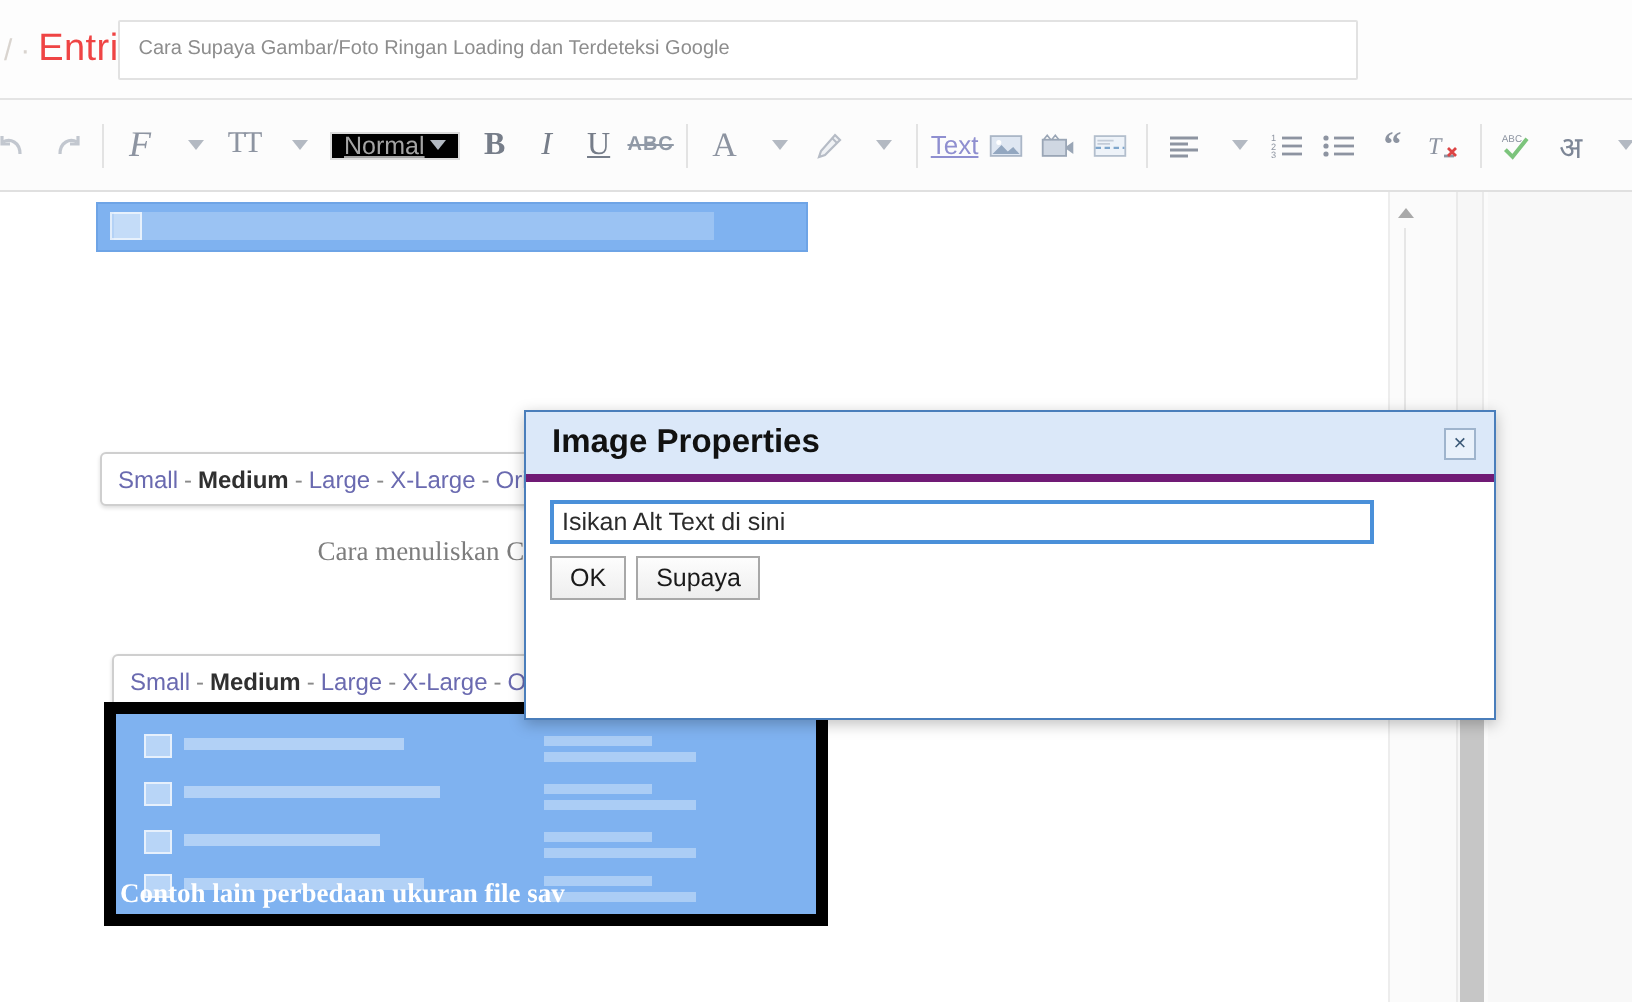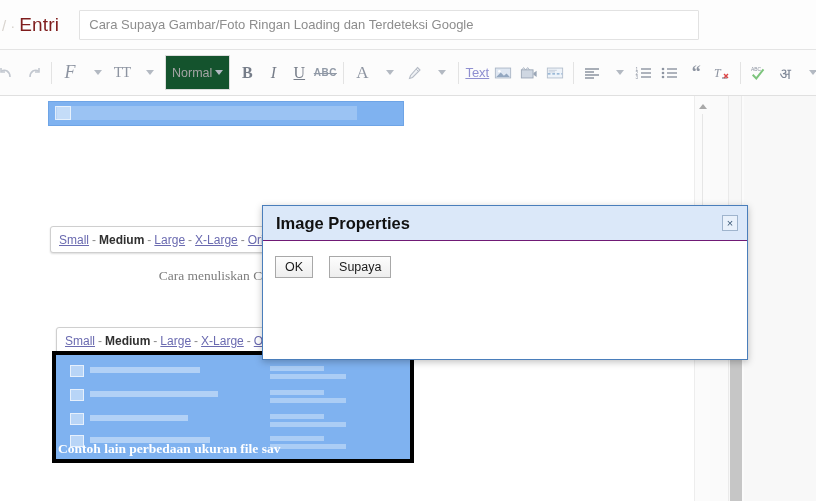--- a/index.html
+++ b/index.html
@@ -28,29 +28,29 @@
   .breadcrumb {
     display: flex; align-items: baseline;
     padding-left: 2px;
     white-space: nowrap;
   }
   .crumb-slash {
     color: #d9d4cf; font-size: 15px; margin-right: 4px;
   }
   .crumb-dot { color: #d9d4cf; font-size: 15px; margin-right: 4px; }
   .crumb-entri {
-    color: #7f1d1d; font-size: 19px; letter-spacing: .2px;
+    color: #ef4444; font-size: 19px; letter-spacing: .2px;
   }
   .title-input {
-    margin-left: 20px;
+    margin-left: 0;
     width: 620px; height: 30px;
     border: 1px solid #e2e2e2;
     background: #ffffff;
     color: #8d8d8d;
-    font-size: 13px;
+    font-size: 10px;
     font-family: "Liberation Sans", sans-serif;
     padding: 0 9px;
     outline: none;
     border-radius: 1px;
   }
 
   
   .toolbar {
     position: absolute; left: 0; top: 50px;
     width: 816px; height: 46px;
@@ -77,29 +77,30 @@
   }
   .caret {
     display: inline-block;
     width: 0; height: 0;
     border-left: 4px solid transparent;
     border-right: 4px solid transparent;
     border-top: 5px solid #b3b9c2;
     margin-left: 3px;
   }
   .tb-select {
-    width: 110px; height: 35px;
+    width: 110px; height: 14px;
     border: 1px solid #dcdcdc;
-    background: #14532d;
+    background: #000000;
     color: #a4a4a4;
     font-size: 12.5px;
     display: flex; align-items: center;
     padding: 0 6px;
     margin: 0 4px;
     justify-content: space-between;
+    text-decoration: underline;
   }
   .tb-bold   { font-weight: bold; font-family: "Liberation Serif", serif; color: #767d89; font-size: 16px;}
   .tb-italic { font-style: italic; font-family: "Liberation Serif", serif; color: #767d89; font-size: 16px;}
   .tb-under  { text-decoration: underline; font-family: "Liberation Serif", serif; color: #767d89; font-size: 16px;}
   .tb-strike { text-decoration: line-through; font-size: 10px; font-weight: bold; letter-spacing:.5px; color:#9099a6;}
   .tb-script { font-family: "Liberation Serif", serif; font-style: italic; font-size: 18px; color:#8d94a1;}
   .tb-sizeTT { font-family: "Liberation Serif", serif; font-size: 15px; color:#8d94a1; letter-spacing:-1px;}
   .tb-A      { font-family: "Liberation Serif", serif; font-size: 17px; color:#8d94a1;}
   .tb-link   { color:#8f8fd0; text-decoration: underline; font-size: 13px; }
   .tb-quote  { font-family: "Liberation Serif", serif; font-size: 18px; font-weight: bold; color:#8d94a1;}
@@ -140,21 +141,21 @@
     border-radius: 3px;
     box-shadow: 0 1px 2px rgba(0,0,0,0.14);
     height: 27px;
     display: flex; align-items: center;
     padding: 0 8px;
     font-size: 12px;
     color: #585858;
     white-space: nowrap;
   }
   .img-optbar a {
-    color: #6a6ab0; text-decoration: underline; cursor: pointer;
+    color: #6a6ab0; cursor: pointer;
   }
   .img-optbar .active { color:#303030; font-weight: bold; text-decoration: none; }
   .img-optbar .dash { color:#8a8a8a; margin: 0 3px; }
   .img-optbar .pipe { color:#c8c8c8; margin: 0 7px; }
   .optbar-1 { left: 50px; top: 130px; width: 608px; }
   .optbar-2 { left: 56px; top: 231px; width: 580px; }
   .closebox {
     position: absolute;
     width: 14px; height: 14px;
     border: 1px solid #b6b6b6;
@@ -172,21 +173,21 @@
     font-family: "Liberation Serif", serif;
     font-size: 13.5px;
     color: #7d7d7d;
   }
 
   
   .img-block-2 {
     position: absolute; left: 52px; top: 255px;
     width: 362px; height: 112px;
     background: #7fb2f0;
-    border: 4px solid #000000;
+    border: 6px solid #000000;
     overflow: hidden;
   }
   .img-block-2 .ficon {
     position: absolute;
     width: 14px; height: 12px;
     background: rgba(255,255,255,0.45);
     border: 1px solid rgba(255,255,255,0.65);
   }
   .img-block-2 .fname {
     position: absolute;
@@ -254,21 +255,21 @@
     left: 262px; top: 205px;
     width: 486px; height: 155px;
     background: #ffffff;
     border: 1px solid #4a7ebb;
     box-shadow: 0 2px 7px rgba(0,0,0,0.25);
     z-index: 40;
   }
   .dlg-titlebar {
     height: 35px;
     background: #dbe8f9;
-    border-bottom: 1px solid #701a75;
+    border-bottom: 4px solid #701a75;
     display: flex; align-items: center;
     padding: 0 9px 0 13px;
     justify-content: space-between;
   }
   .dlg-title {
     font-size: 16.5px;
     font-weight: bold;
     color: #111111;
     font-family: "Liberation Sans", sans-serif;
   }
@@ -299,21 +300,21 @@
     outline: none;
     margin-bottom: 6px;
     display: block;
   }
   .dlg-input.focused {
     border: 2px solid #4a90d9;
     height: 22px;
     width: 412px;
   }
   .dlg-buttons {
-    display: flex; gap: 16px;
+    display: flex; gap: 5px;
     margin-top: 6px;
   }
   .dlg-btn {
     min-width: 32px; height: 22px;
     border: 1px solid #a8a8a8;
     background: linear-gradient(#fdfdfd,#eeeeee);
     font-size: 12.5px;
     color: #1a1a1a;
     font-family: "Liberation Sans", sans-serif;
     padding: 0 9px;
@@ -566,20 +567,21 @@
   </div>
 
   <div class="right-pane"></div>
 
   <div class="dialog">
     <div class="dlg-titlebar">
       <span class="dlg-title">Image Properties</span>
       <span class="dlg-close">×</span>
     </div>
     <div class="dlg-body">
+      <input class="dlg-input focused" type="text" value="Isikan Alt Text di sini" style="">
       <div class="dlg-buttons">
         <button class="dlg-btn">OK</button>
         <button class="dlg-btn">Supaya</button>
       </div>
     </div>
   </div>
 
 </div>
 
 </body></html>

